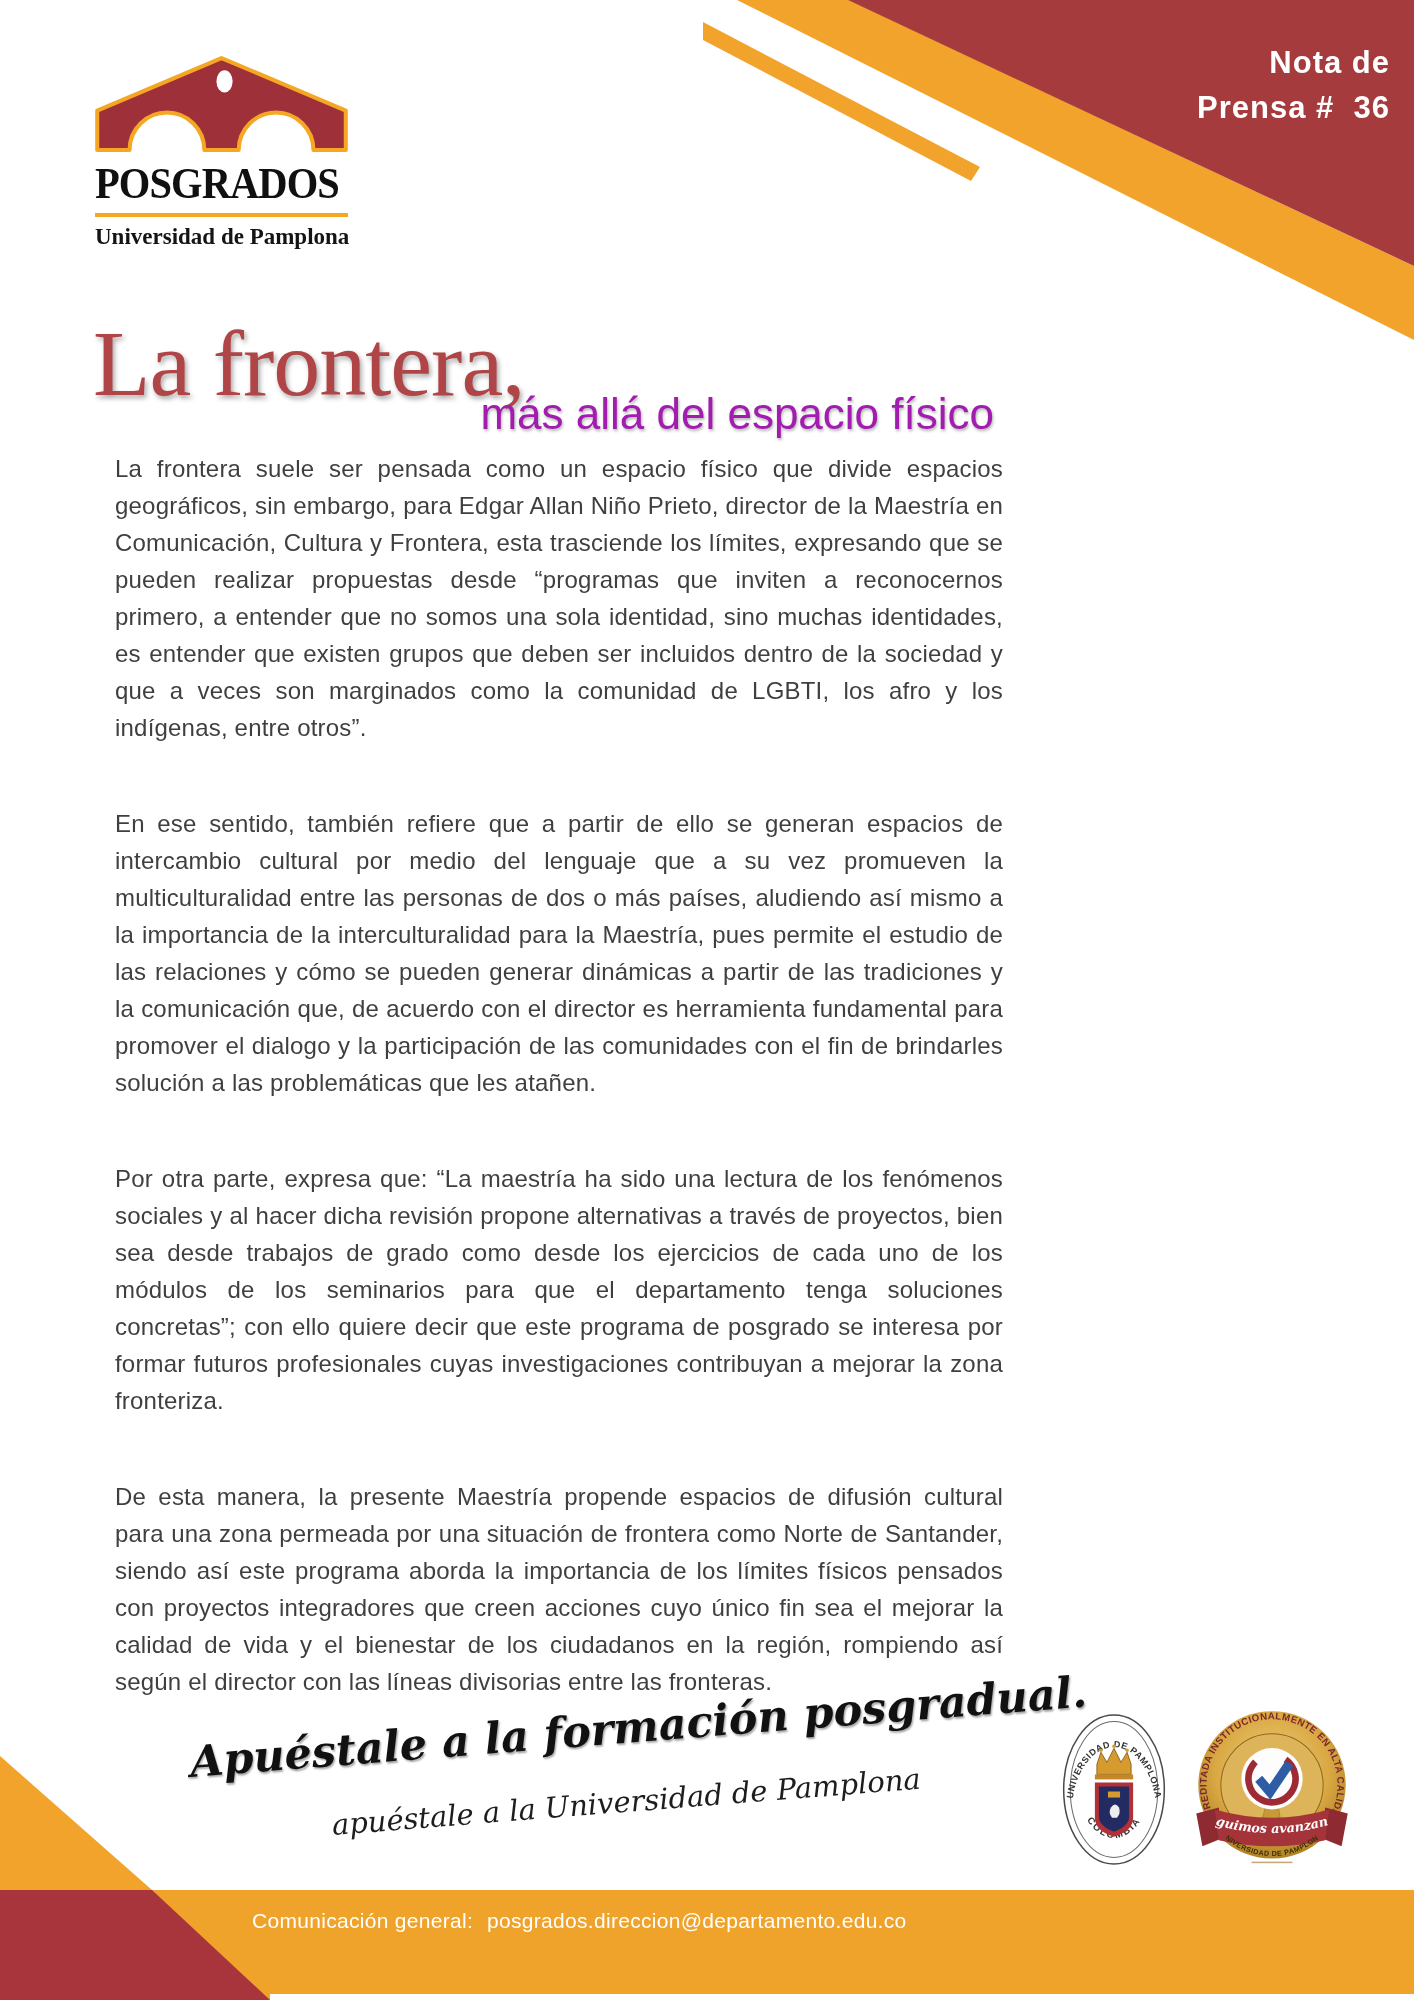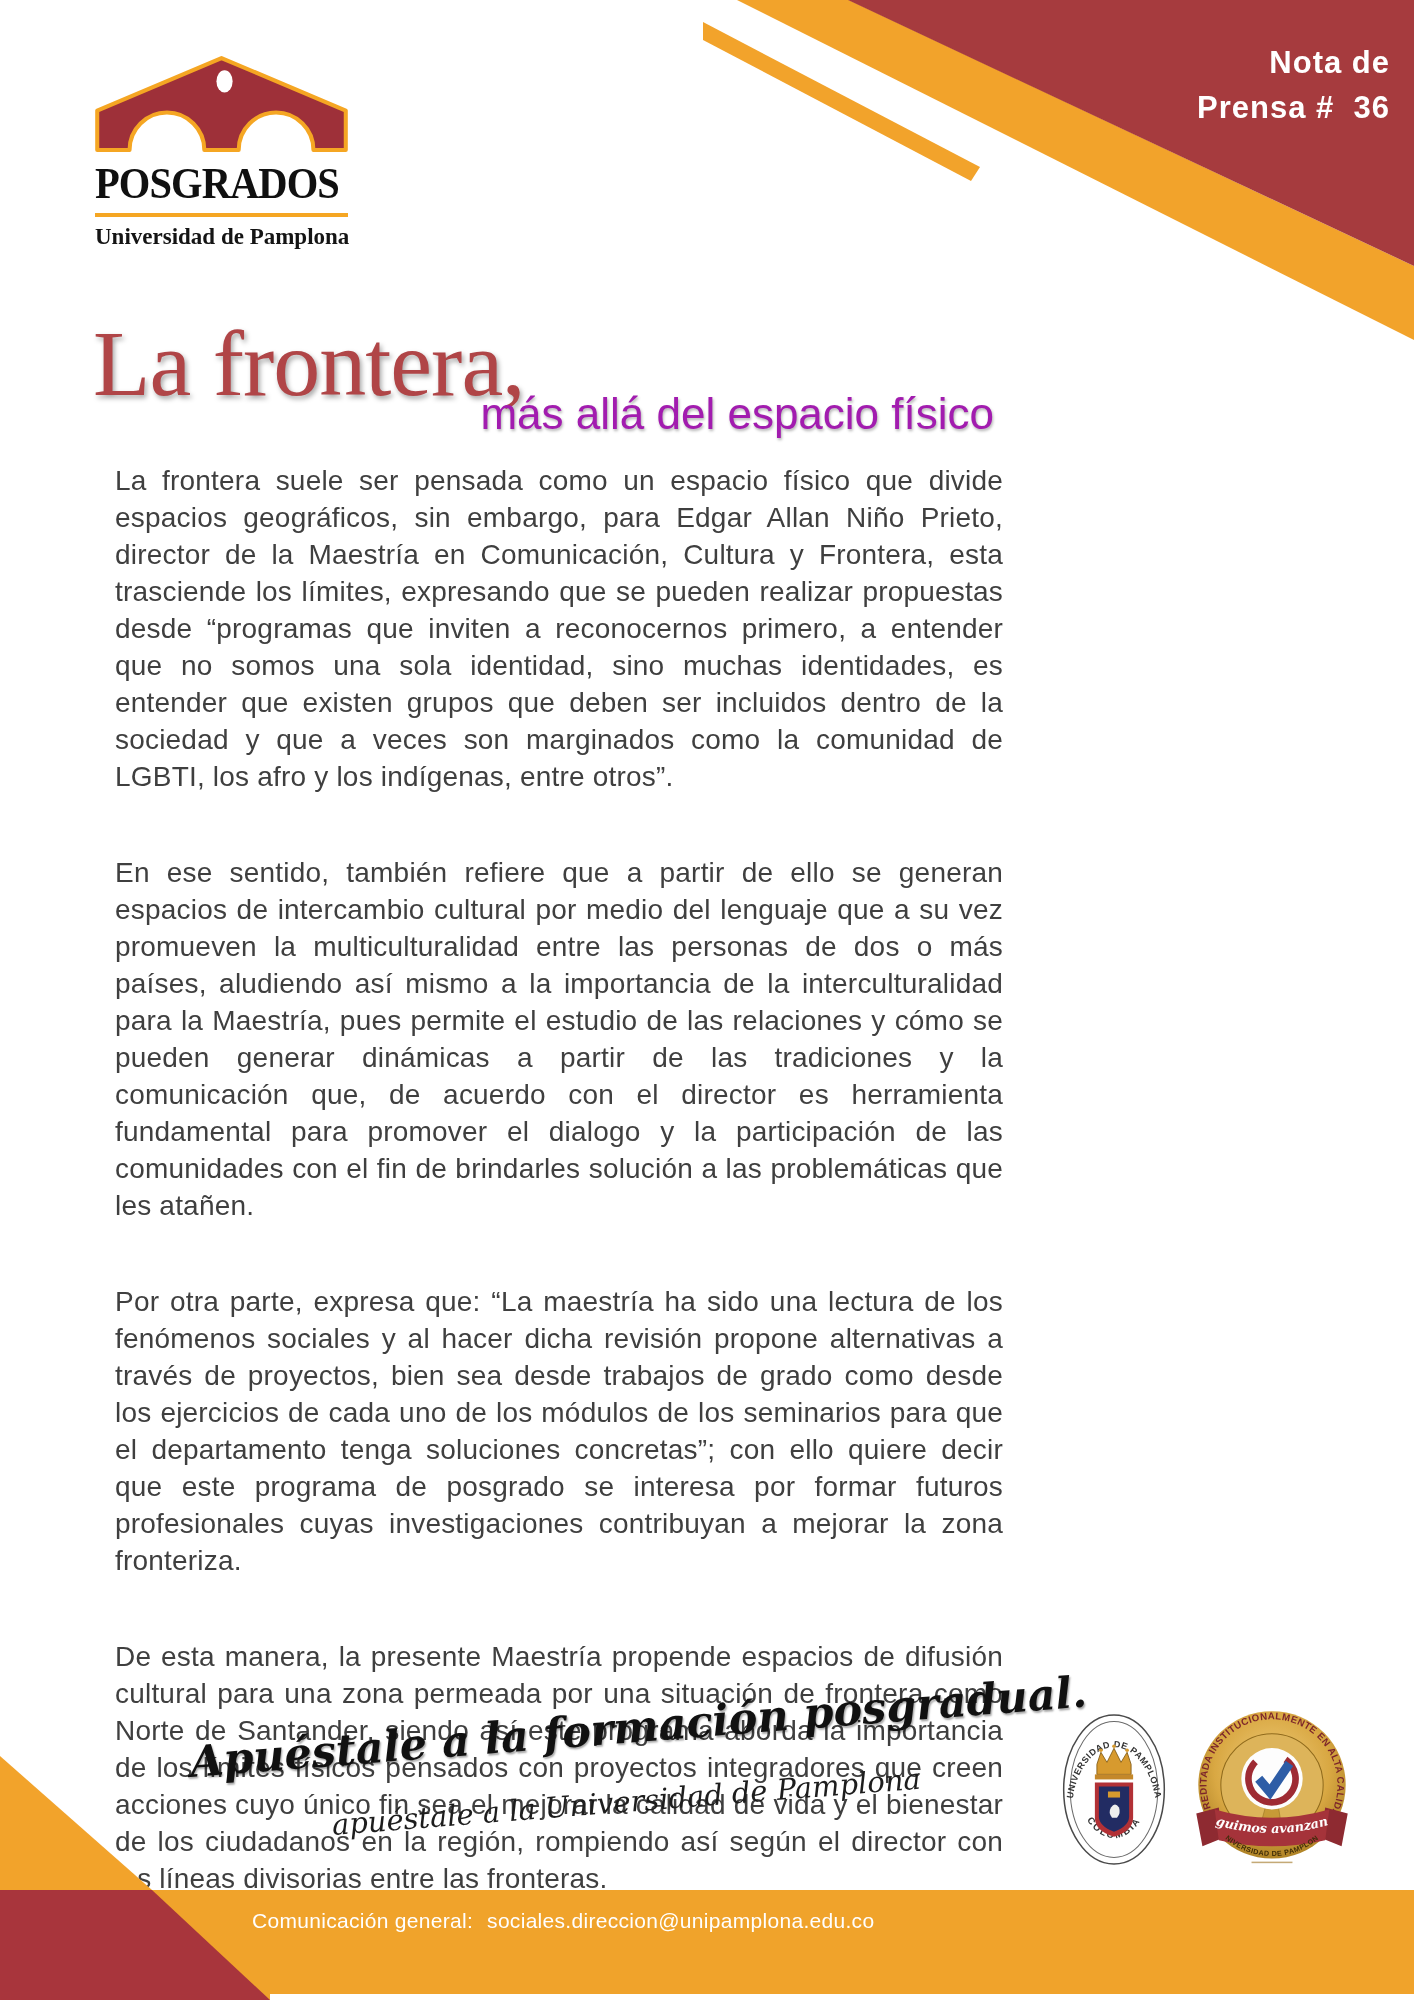--- a/index.html
+++ b/index.html
@@ -30,21 +30,21 @@
     font-family:Liberation Serif, serif;
   }
   .subheadline{
     position:absolute;right:420px;top:352px;font-size:44px;font-weight:400;
     color:#a21caf;white-space:nowrap;letter-spacing:0;
     text-shadow:1px 2px 3px rgba(0,0,0,0.30);
   }
   
   .article{position:absolute;left:115px;top:450px;width:888px;}
   .article p{
-    margin:12px 0 59px 0;text-align:justify;font-size:28px;line-height:37px;
+    margin:0 0 59px 0;text-align:justify;font-size:24px;line-height:37px;
     color:#3F3F3F;letter-spacing:0.2px;
   }
   
   .tagline-1{
     position:absolute;left:190px;top:1737px;width:760px;
     font-family:"DejaVu Serif",serif;font-style:italic;font-weight:700;
     font-size:43px;color:#111111;transform:rotate(-4.5deg);transform-origin:left center;
     text-shadow:1px 2px 2px rgba(0,0,0,0.35);white-space:nowrap;
   }
   .tagline-2{
@@ -168,17 +168,17 @@
   <div class="footer-band"></div>
   <div class="footer-bottom-strip"></div>
 
   <svg class="decor-bottom" viewBox="0 0 300 250" xmlns="http://www.w3.org/2000/svg" aria-hidden="true">
     <polygon points="0,6 0,140 152,140" fill="#F2A32B"></polygon>
     <polygon points="0,140 152,140 270,250 0,250" fill="#A8353C"></polygon>
   </svg>
 
   <div class="footer-text">
     <div>
-      <span>Comunicación general:</span><span class="email">sociales.direccion@unipamplona.edu.co</span>
+      <span>Comunicación general:</span><span class="email">posgrados.direccion@departamento.edu.co</span>
     </div>
   </div>
 
 </div>
 
 </body></html>

